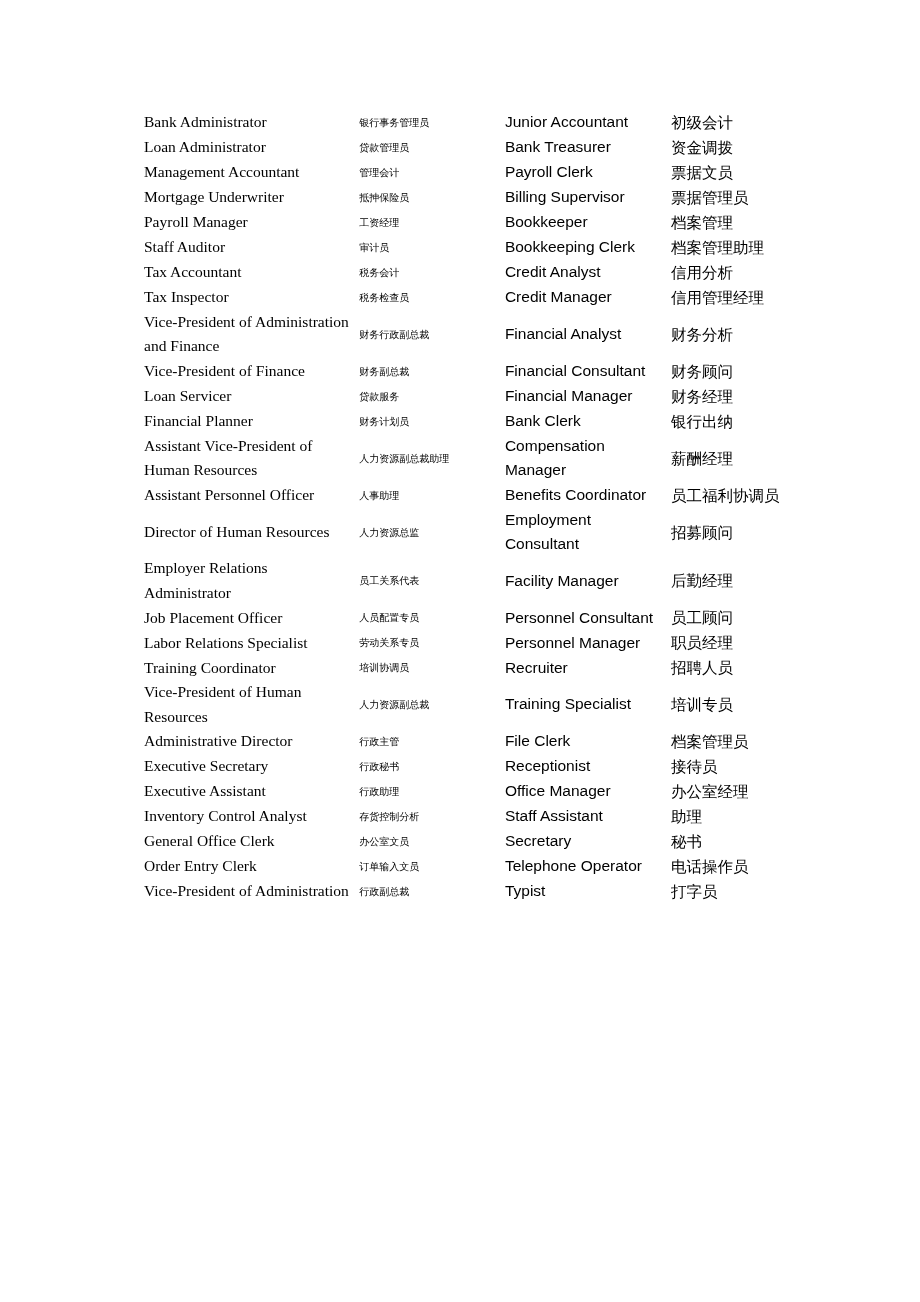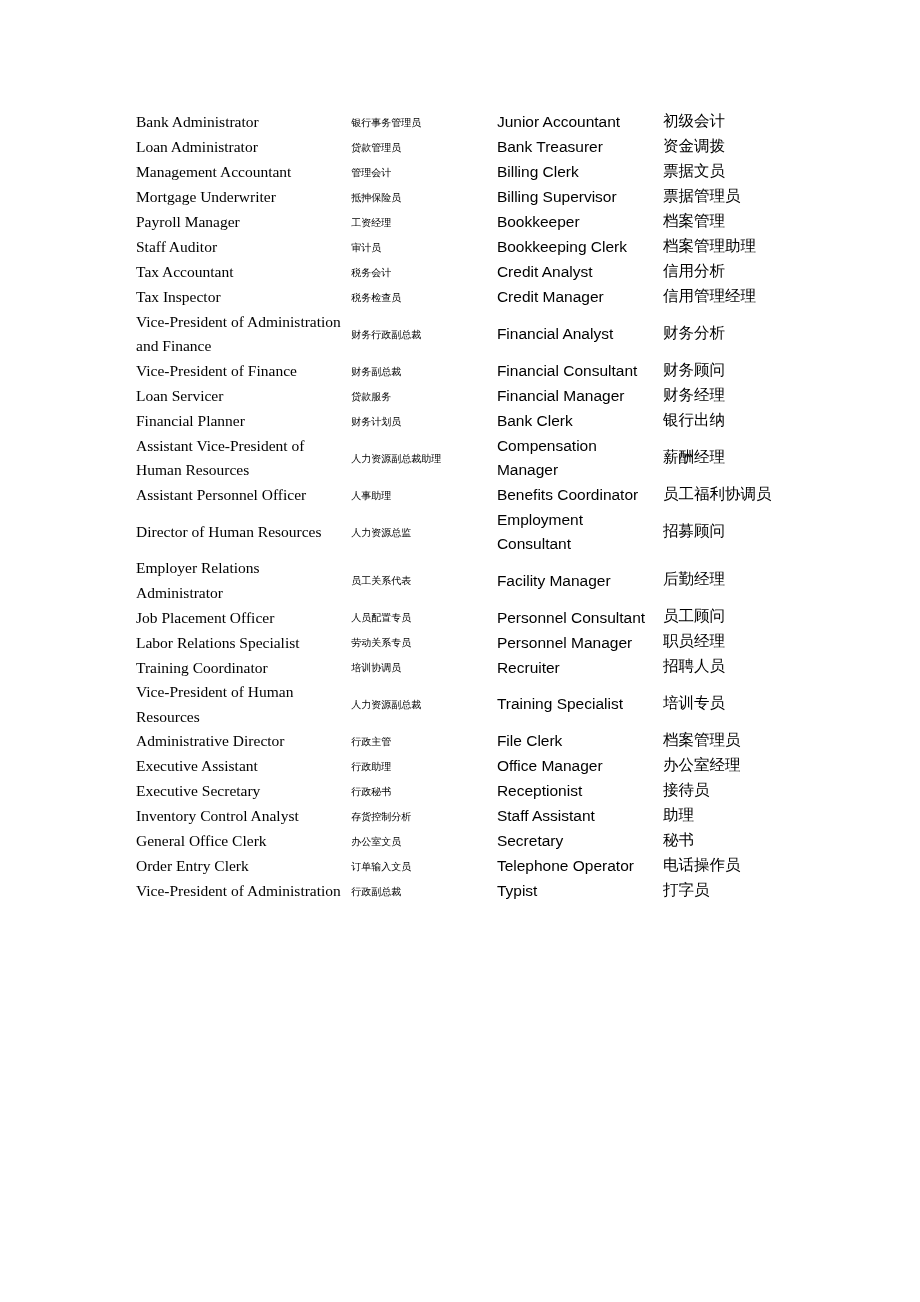--- a/index.html
+++ b/index.html
@@ -17,21 +17,21 @@
   }
   .page {
     position: relative;
     width: 920px;
     height: 1302px;
     background: #ffffff;
     overflow: hidden;
   }
   .glossary {
     position: absolute;
-    left: 136px;
+    left: 144px;
     top: 110px;
     width: 648px;
     border-collapse: collapse;
     border-spacing: 0;
   }
   .glossary td {
     padding: 0 0 0 0;
     margin: 0;
     vertical-align: middle;
     font-size: 15.5px;
@@ -55,21 +55,21 @@
   }
   
   .glossary td.c3 {
     width: 152px;
     padding-right: 10px;
     font-family: Liberation Sans, sans-serif;
   }
   
   .glossary td.c4 {
     width: 118px;
-    font-family: Liberation Mono, monospace;
+    font-family: Liberation Serif, serif;
     font-size: 15.5px;
     line-height: 25px;
   }
 </style>
 </head>
 <body>
 
 <div class="page">
   <table class="glossary">
     <tbody>
@@ -81,21 +81,21 @@
         </tr>
         <tr>
           <td class="c1">Loan Administrator</td>
           <td class="c2">贷款管理员</td>
           <td class="c3">Bank Treasurer</td>
           <td class="c4">资金调拨</td>
         </tr>
         <tr>
           <td class="c1">Management Accountant</td>
           <td class="c2">管理会计</td>
-          <td class="c3">Billing Clerk</td>
+          <td class="c3">Payroll Clerk</td>
           <td class="c4">票据文员</td>
         </tr>
         <tr>
           <td class="c1">Mortgage Underwriter</td>
           <td class="c2">抵抻保险员</td>
           <td class="c3">Billing Supervisor</td>
           <td class="c4">票据管理员</td>
         </tr>
         <tr>
           <td class="c1">Payroll Manager</td>
@@ -193,30 +193,30 @@
           <td class="c3">Training Specialist</td>
           <td class="c4">培训专员</td>
         </tr>
         <tr>
           <td class="c1">Administrative Director</td>
           <td class="c2">行政主管</td>
           <td class="c3">File Clerk</td>
           <td class="c4">档案管理员</td>
         </tr>
         <tr>
+          <td class="c1">Executive Secretary</td>
+          <td class="c2">行政秘书</td>
+          <td class="c3">Receptionist</td>
+          <td class="c4">接待员</td>
+        </tr>
+        <tr>
           <td class="c1">Executive Assistant</td>
           <td class="c2">行政助理</td>
           <td class="c3">Office Manager</td>
           <td class="c4">办公室经理</td>
-        </tr>
-        <tr>
-          <td class="c1">Executive Secretary</td>
-          <td class="c2">行政秘书</td>
-          <td class="c3">Receptionist</td>
-          <td class="c4">接待员</td>
         </tr>
         <tr>
           <td class="c1">Inventory Control Analyst</td>
           <td class="c2">存货控制分析</td>
           <td class="c3">Staff Assistant</td>
           <td class="c4">助理</td>
         </tr>
         <tr>
           <td class="c1">General Office Clerk</td>
           <td class="c2">办公室文员</td>

